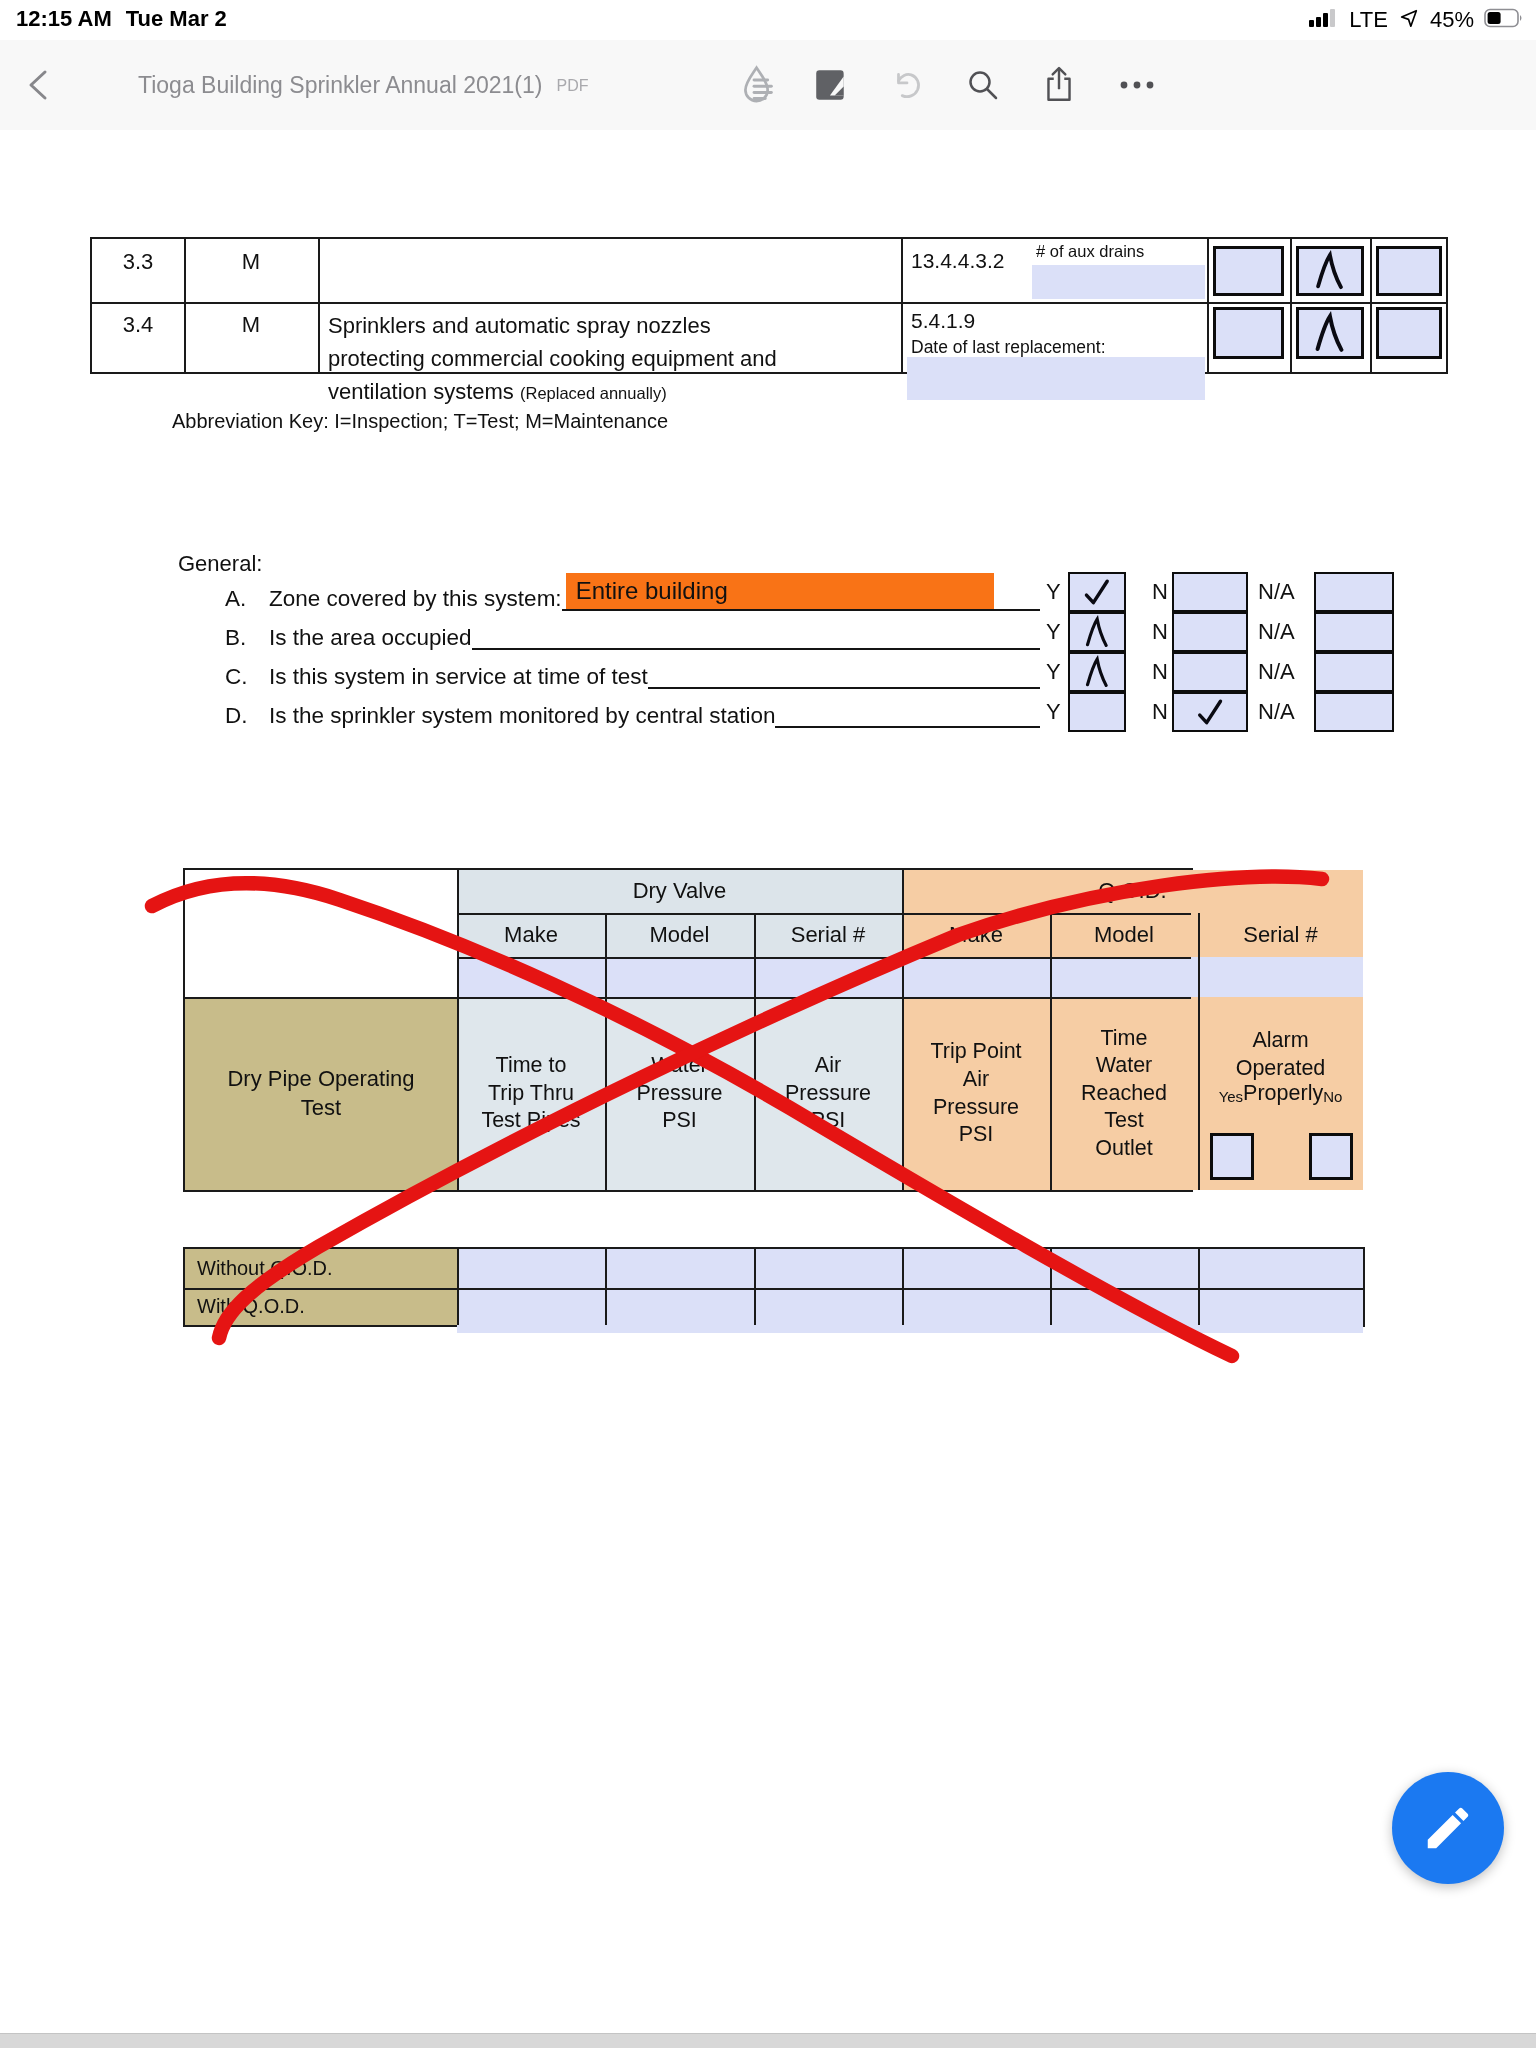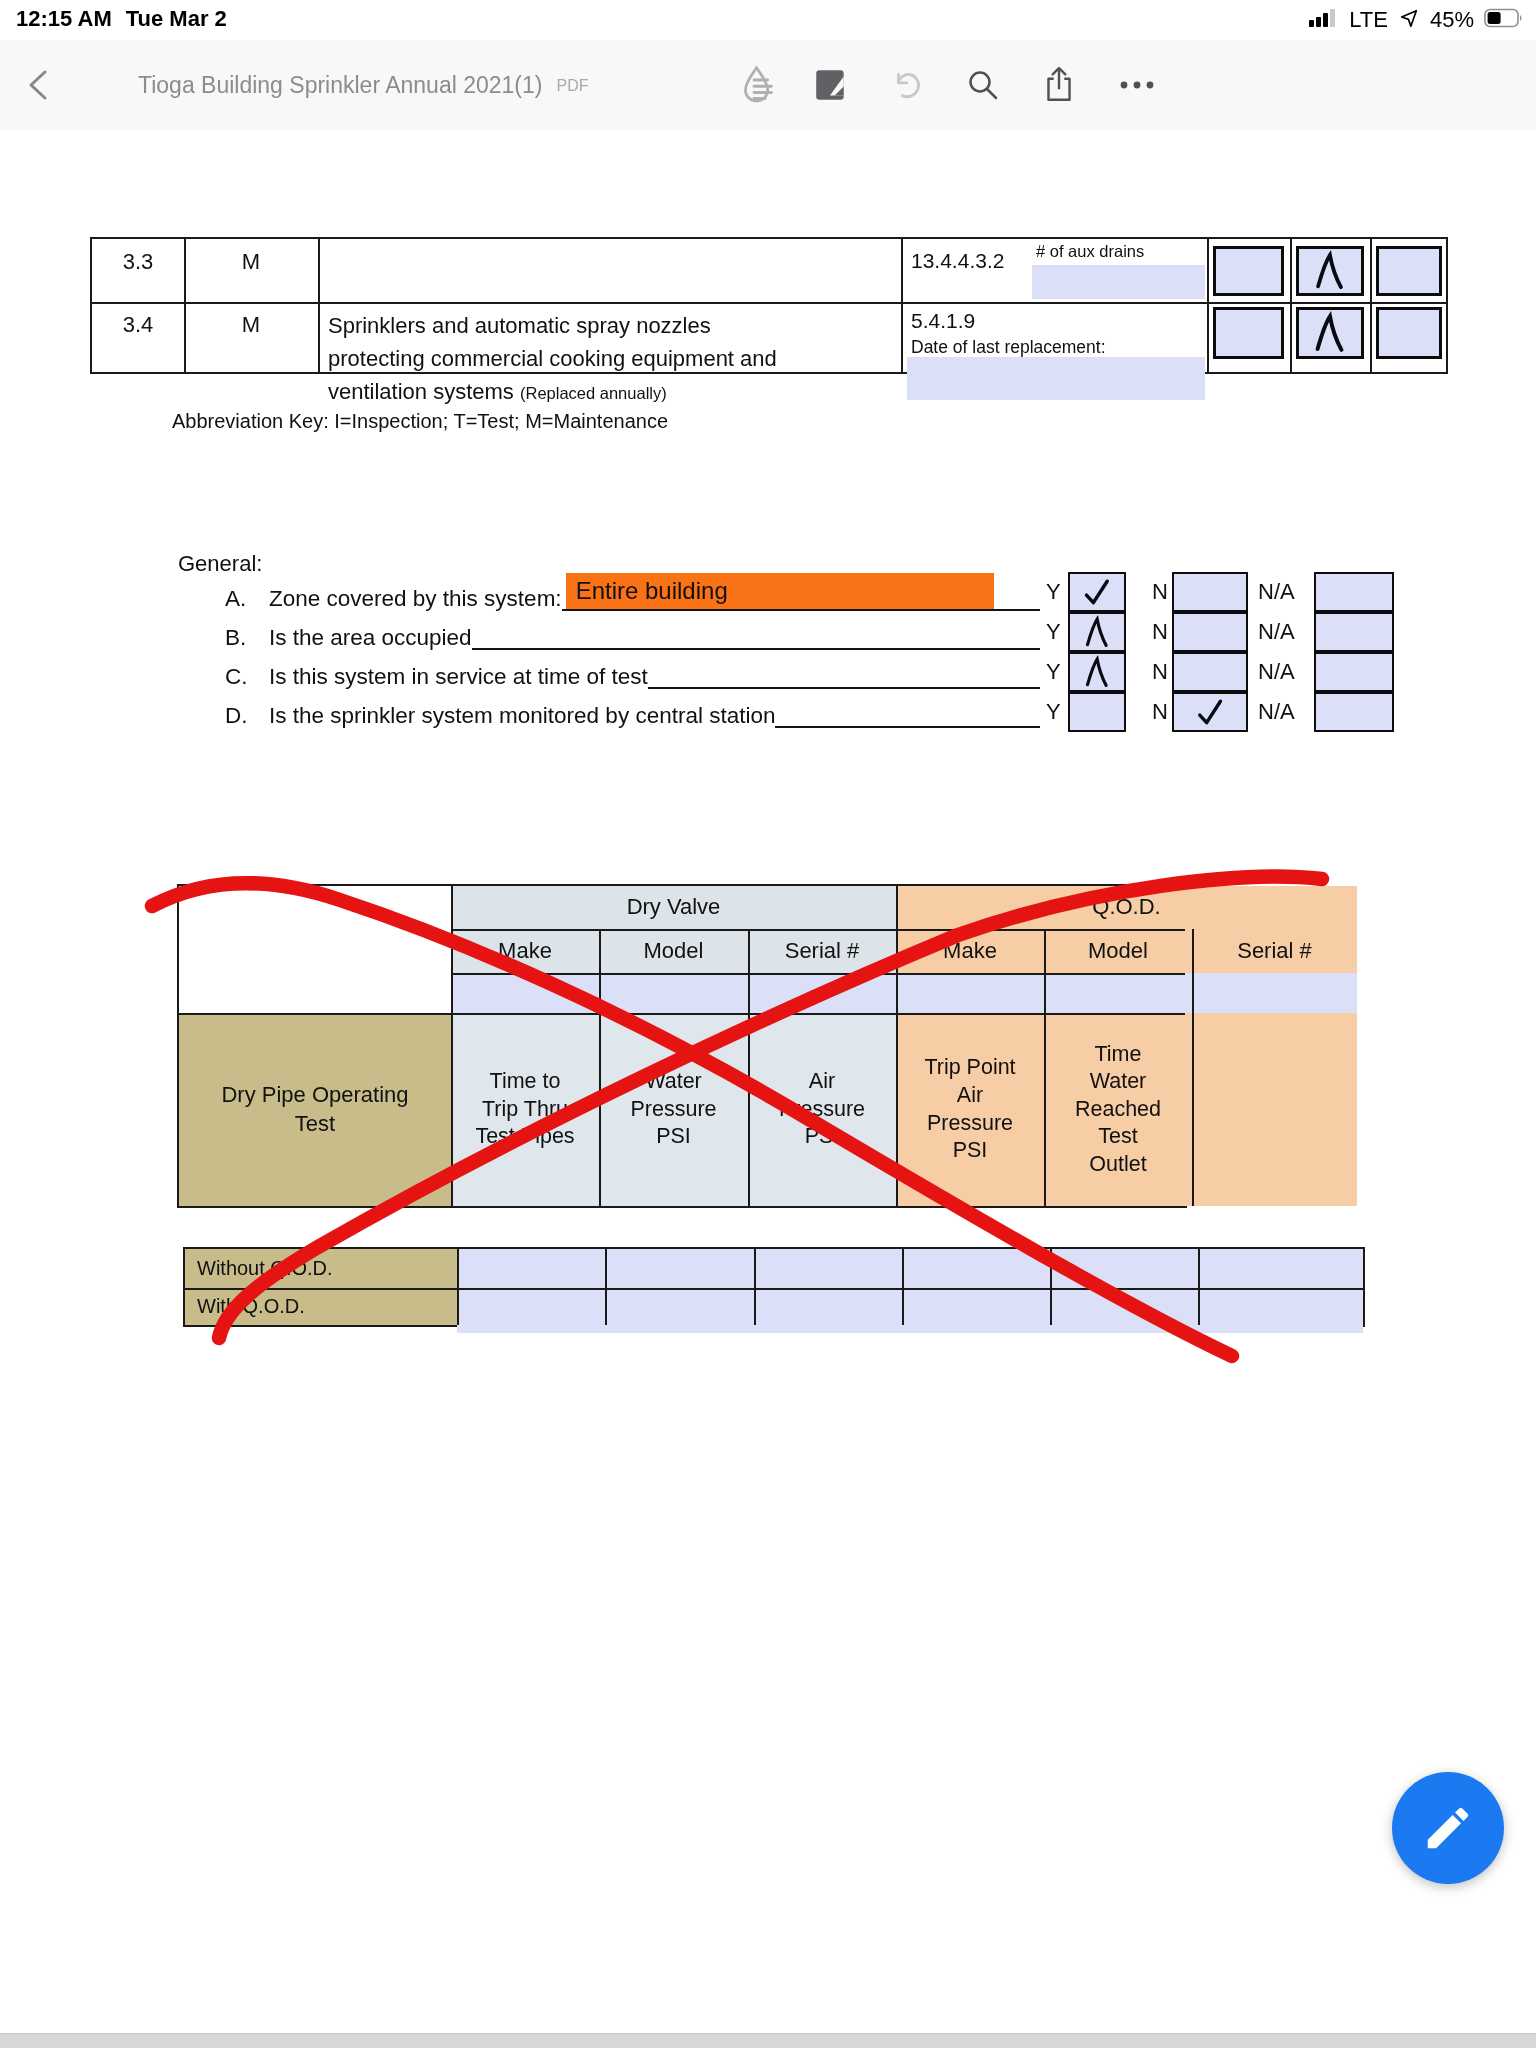--- a/index.html
+++ b/index.html
@@ -48,22 +48,22 @@
   .gline{flex:1;height:36px;border-bottom:2.5px solid #141414;margin-bottom:3px;position:relative;}
   #answer-a{position:absolute;left:4px;bottom:0;width:428px;height:36px;background:#f97316;
             font-size:24px;line-height:36px;padding-left:10px;box-sizing:border-box;}
   .grow{position:absolute;left:1040px;width:400px;height:40px;}
   .glabel{position:absolute;font-size:22px;line-height:40px;}
   .gbox{position:absolute;top:0;height:40px;background:#dbe0f8;border:2.5px solid #0d0d0d;
         box-sizing:border-box;}
   .gbox svg{position:absolute;left:4%;top:2%;width:92%;height:96%;}
 
   
-  #t2{position:absolute;left:177px;top:738px;width:1010px;height:324px;
-      border:2px solid #1a1a1a;box-sizing:border-box;font-size:22px;margin-top:16px;}
+  #t2{position:absolute;left:183px;top:738px;width:1010px;height:324px;
+      border:2px solid #1a1a1a;box-sizing:border-box;font-size:22px;}
   .t2bg{position:absolute;}
   .t2cell{position:absolute;display:flex;align-items:center;justify-content:center;
           text-align:center;line-height:1.28;}
   #t2 .vfull{position:absolute;width:2px;background:#1a1a1a;}
 
   
   #t3{position:absolute;left:183px;top:1117px;width:1182px;height:80px;
       border:2px solid #1a1a1a;box-sizing:border-box;font-size:20px;}
   .t3label{position:absolute;left:0;width:272px;padding-left:12px;box-sizing:border-box;
            background:#c8bc8a;display:flex;align-items:center;}
@@ -336,20 +336,33 @@
       <div class="t2cell prelines" style="left:717px;top:127px;width:148px;height:193px;font-size:21.5px;">Trip Point
 Air
 Pressure
 PSI</div>
       <div class="t2cell prelines" style="left:865px;top:127px;width:148px;height:193px;font-size:21.5px;">Time
 Water
 Reached
 Test
 Outlet</div>
 
+      <div class="abs" style="left:1013px;top:127px;width:165px;height:193px;">
+        <div style="text-align:center;font-size:21.5px;line-height:1.28;margin-top:30px;">
+          <div>Alarm</div>
+          <div>Operated</div>
+        </div>
+        <div style="display:flex;justify-content:center;align-items:flex-end;font-size:21.5px;line-height:1.1;">
+          <span style="font-size:15px;">Yes</span>
+          <span>Properly</span>
+          <span style="font-size:15px;">No</span>
+        </div>
+        <div class="chkbox" style="left:12px;top:136px;width:44px;height:47px;"></div>
+        <div class="chkbox" style="right:10px;top:136px;width:44px;height:47px;"></div>
+      </div>
     </div>
 
     <div id="t3">
       <div class="t2bg" style="left:272px;top:0;width:906px;height:76px;background:#dbe0f8;"></div>
       <div class="t3label" style="top:0;height:39px;">Without Q.O.D.</div>
       <div class="t3label" style="top:39px;height:37px;">With Q.O.D.</div>
       <div class="hline" style="top:39px;"></div>
       <div class="vfull" style="left:272px;top:0;height:76px;position:absolute;width:2px;background:#1a1a1a;"></div>
       <div class="vfull" style="left:420px;top:0;height:76px;position:absolute;width:2px;background:#1a1a1a;"></div>
       <div class="vfull" style="left:569px;top:0;height:76px;position:absolute;width:2px;background:#1a1a1a;"></div>

